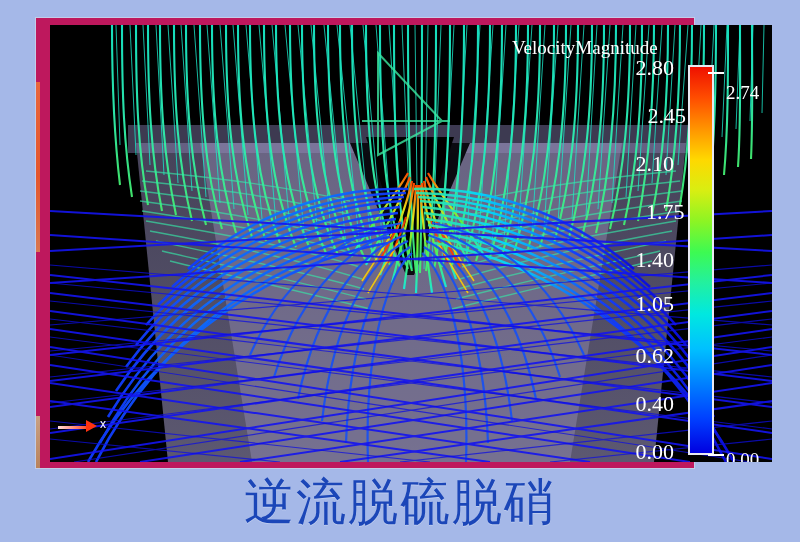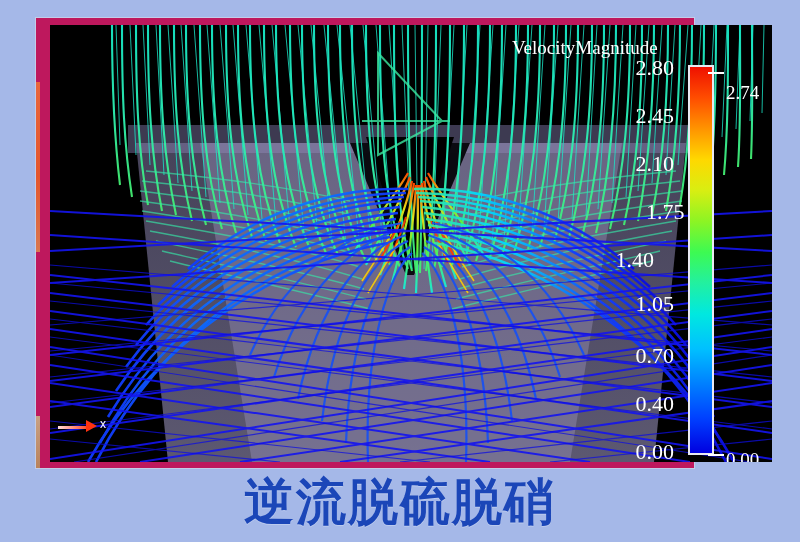--- a/index.html
+++ b/index.html
@@ -63,21 +63,21 @@
   .layer { position: absolute; inset: 0; }
 
   
   #caption {
     position: absolute;
     left: 0;
     top: 472px;
     width: 800px;
     text-align: center;
     font-family: "DejaVu Sans", sans-serif;
-    font-weight: bold;
+    font-weight: normal;
     font-size: 50px;
     letter-spacing: 2px;
     color: #1b46b8;
     line-height: 60px;
     text-shadow: 0 1px 0 rgba(255,255,255,0.25);
   }
 
   
   #colorbar-group {
     position: absolute;
@@ -474,26 +474,26 @@
 
         </g>
       </svg>
 
       <div id="colorbar-group">
         <div id="cb-title">VelocityMagnitude</div>
 
         <div id="cb-bar"></div>
 
         <div class="cb-tick-label" style="left:552px; top:30px;">2.80</div>
-        <div class="cb-tick-label" style="left:552px; top:78px;text-align:right;">2.45</div>
+        <div class="cb-tick-label" style="left:564px; top:78px;text-align:right;">2.45</div>
         <div class="cb-tick-label" style="left:552px; top:126px;">2.10</div>
         <div class="cb-tick-label" style="left:552px; top:174px;padding-left:44px;">1.75</div>
-        <div class="cb-tick-label" style="left:532px; top:222px;text-align:right;">1.40</div>
+        <div class="cb-tick-label" style="left:552px; top:222px;text-align:right;">1.40</div>
         <div class="cb-tick-label" style="left:552px; top:266px;">1.05</div>
-        <div class="cb-tick-label" style="left:552px; top:318px;">0.70</div>
+        <div class="cb-tick-label" style="left:552px; top:318px;">0.62</div>
         <div class="cb-tick-label" style="left:552px; top:366px;">0.40</div>
         <div class="cb-tick-label" style="left:552px; top:414px;">0.00</div>
 
         <div class="cb-annot-tick" style="left:658px; top:47px;"></div>
         <div class="cb-annot" style="left:676px; top:44px;margin-top:13px;">2.74</div>
 
         <div class="cb-annot-tick" style="left:658px; top:429px;"></div>
         <div class="cb-annot" style="left:676px; top:424px;">0.00</div>
       </div>
 

